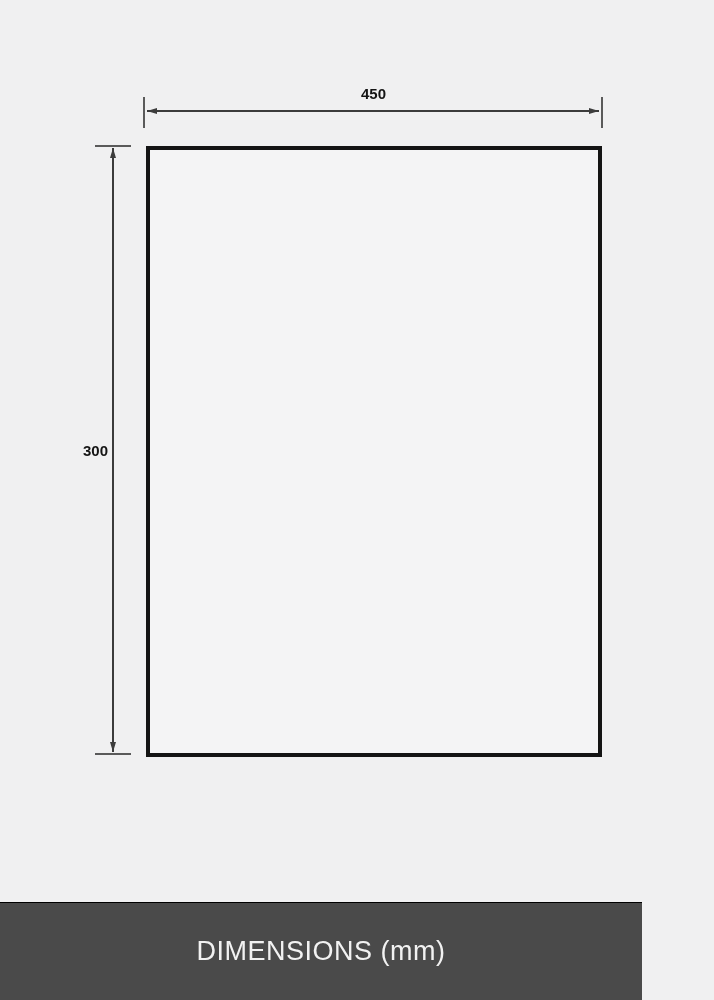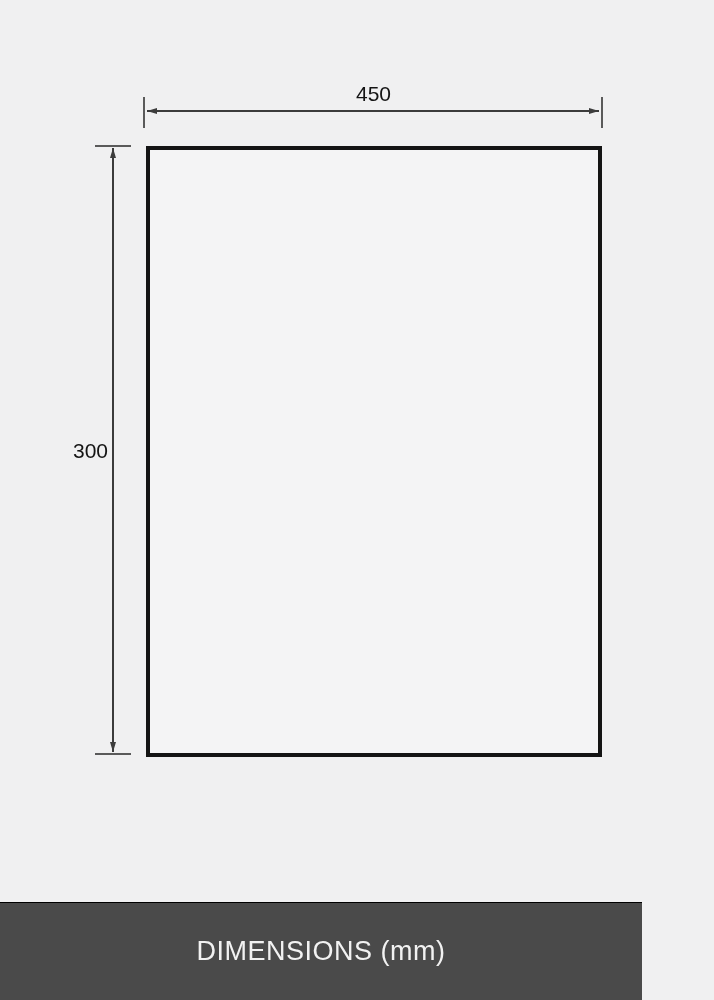--- a/index.html
+++ b/index.html
@@ -30,21 +30,21 @@
   }
 
   
   .dimline-h{position:absolute;height:1.5px;background:var(--dimension-line,#3c3c3c);}
   .dimline-v{position:absolute;width:1.5px;background:var(--dimension-line,#3c3c3c);}
   .tick-v{position:absolute;width:1.5px;background:var(--dimension-tick,#5a5a5a);}
   .tick-h{position:absolute;height:1.5px;background:var(--dimension-tick,#5a5a5a);}
   .arrow{position:absolute;width:0;height:0;}
   .dim-label{
     position:absolute;color:var(--dimension-text,#141414);
-    font-size:21px;line-height:22px;
+    font-size:15px;line-height:22px;font-weight:bold;
   }
 
   
   .w-tick-left{left:143px;top:97px;height:31px;}
   .w-tick-right{left:601px;top:97px;height:31px;}
   .w-line{left:147px;top:110px;width:452px;}
   .w-arrow-left{
     left:147px;top:108px;
     border-top:3px solid transparent;border-bottom:3px solid transparent;
     border-right:10px solid var(--dimension-line,#3c3c3c);

